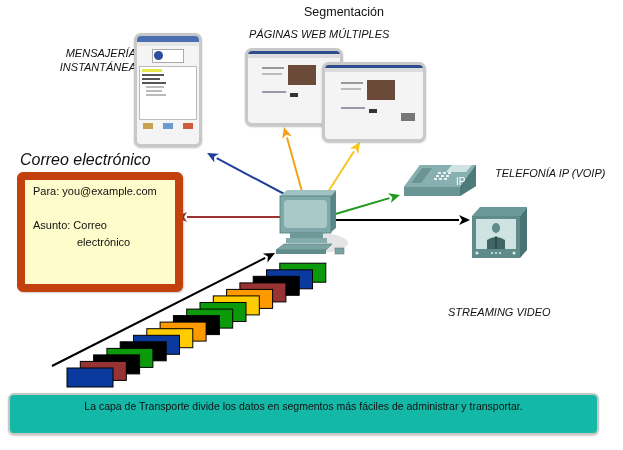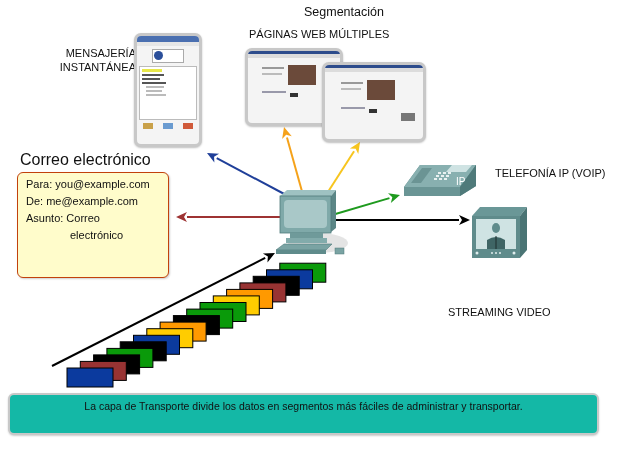--- a/index.html
+++ b/index.html
@@ -1,22 +1,22 @@
 <!DOCTYPE html>
 <html><head>
 <meta charset="utf-8">
 <style>
   html,body{margin:0;padding:0;background:#ffffff;}
   body{width:623px;height:450px;position:relative;overflow:hidden;font-family:"Liberation Sans","DejaVu Sans",sans-serif;color:#111;}
   .abs{position:absolute;}
-  .label{font-size:11px;line-height:14px;white-space:nowrap;}
+  .label{font-size:11px;line-height:14px;white-space:nowrap;font-style:italic;}
   .title{font-size:12.5px;margin-left:44px;}
   #diagram{position:absolute;left:0;top:0;}
   .thumb{position:absolute;background:#f4f4f4;border:3px solid #c8c8c8;border-radius:7px;box-shadow:0 1px 2px rgba(0,0,0,0.25);overflow:hidden;}
-  .email-box{position:absolute;left:17px;top:172px;width:150px;height:104px;background:#fffccb;border:1px solid #c2410c;border-radius:6px;box-shadow:1px 1px 2px rgba(0,0,0,0.2);}
+  .email-box{position:absolute;left:17px;top:172px;width:150px;height:104px;background:#fffccb;border:8px solid #c2410c;border-radius:6px;box-shadow:1px 1px 2px rgba(0,0,0,0.2);}
   .email-line{position:absolute;left:8px;font-size:11px;line-height:14px;white-space:nowrap;}
   .caption-box{position:absolute;left:8px;top:393px;width:587px;height:38px;border:2px solid #c8c8c8;border-radius:6px;background:#14b8a6;box-shadow:0 1px 2px rgba(0,0,0,0.2);}
   .caption-text{position:absolute;left:0;right:0;top:5px;text-align:center;font-size:10.5px;}
 </style>
 </head>
 <body>
 
 <svg id="diagram" width="623" height="450">
   <defs>
     <linearGradient id="devGrad" x1="0" y1="0" x2="0" y2="1">
@@ -155,20 +155,19 @@
   <div style="position:absolute;left:42px;top:15px;width:28px;height:20px;background:#6b4a3a;"></div>
   <div style="position:absolute;left:16px;top:17px;width:22px;height:2px;background:#999;"></div>
   <div style="position:absolute;left:16px;top:23px;width:20px;height:2px;background:#bbb;"></div>
   <div style="position:absolute;left:16px;top:42px;width:24px;height:2px;background:#99a;"></div>
   <div style="position:absolute;left:44px;top:44px;width:8px;height:4px;background:#333;"></div>
   <div style="position:absolute;left:76px;top:48px;width:14px;height:8px;background:#777;"></div>
 </div>
 
 <div class="email-box">
   <div class="email-line" style="top:4px;">Para: you@example.com</div>
-  <div class="email-line" style="top:21px;">De: me@example.com</div>
   <div class="email-line" style="top:38px;">Asunto: Correo</div>
   <div class="email-line" style="top:55px;left:52px;">electrónico</div>
 </div>
 
 <div class="caption-box">
   <div class="caption-text">La capa de Transporte divide los datos en segmentos más fáciles de administrar y transportar.</div>
 </div>
 
 </body></html>

